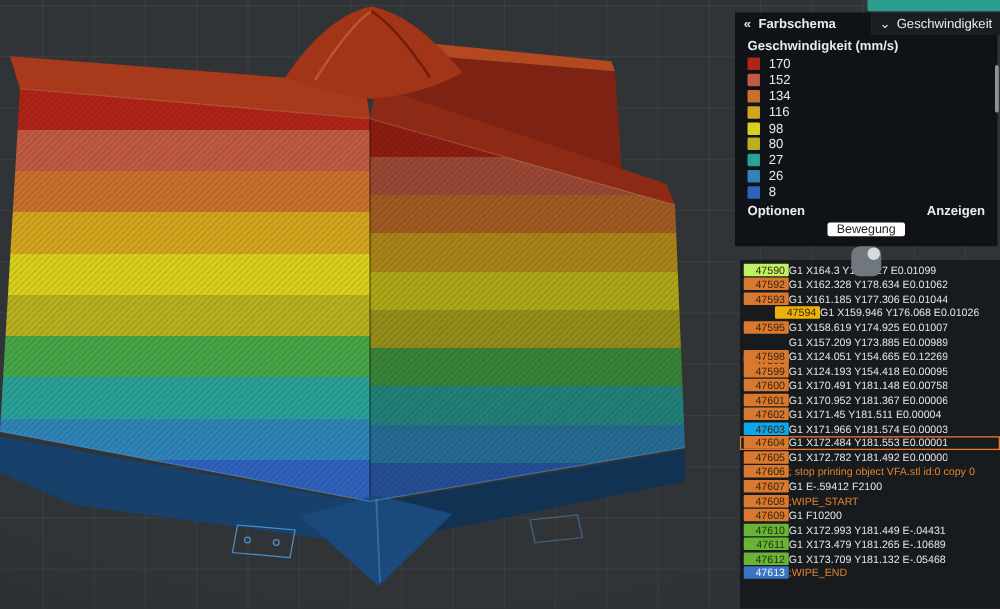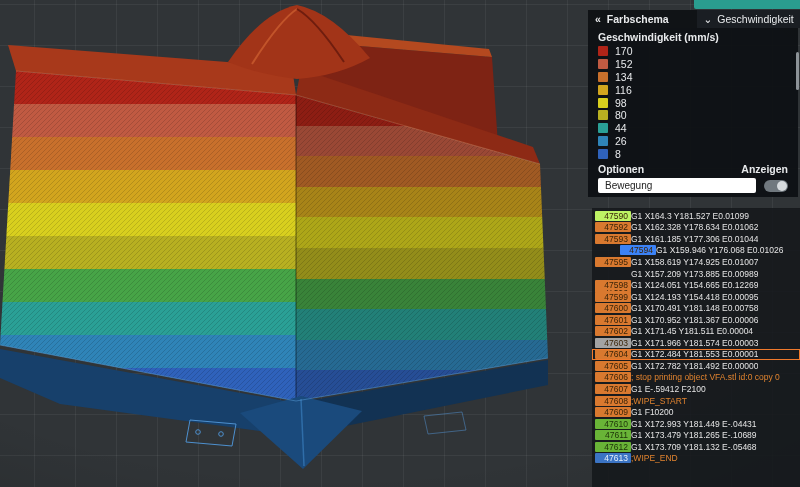--- a/index.html
+++ b/index.html
@@ -33,21 +33,21 @@
     font-size:10.5px;color:#e8eaec;
   }
   .legend-header{display:flex;height:18px;line-height:18px;}
   .lh-left{flex:0 0 45%;background:#101316;padding:0 7px;display:flex;align-items:center;gap:6px;font-weight:bold;}
   .lh-right{flex:1;background:#1a1e23;padding:0 7px;display:flex;align-items:center;gap:5px;}
   .legend-body{background:rgba(14,17,20,.95);padding:3px 10px 4px;}
   .legend-title{font-weight:bold;height:12px;line-height:12px;margin-bottom:2px;}
   .legend-item{display:flex;align-items:center;gap:7px;height:12.8px;}
   .swatch{width:10px;height:10px;border-radius:1px;flex:0 0 10px;}
   .options-row{display:flex;justify-content:space-between;margin-top:3px;height:12px;line-height:12px;font-weight:bold;}
-  .bewegung-row{display:flex;align-items:center;gap:8px;margin-top:3px;height:15px;}
+  .bewegung-row{display:flex;align-items:center;gap:8px;margin-top:3px;height:15px;flex-direction:column;}
   .bewegung-select{flex:1;background:#ffffff;color:#222;height:15px;display:flex;align-items:center;padding:0 7px;border-radius:2px;font-size:10px;}
   .toggle{width:24px;height:12px;background:#70787e;border-radius:7px;position:relative;flex:0 0 24px;}
   .toggle::after{content:"";position:absolute;right:1px;top:1px;width:10px;height:10px;background:#d6dadd;border-radius:5px;}
   .scrollbar{position:absolute;right:1px;top:52px;width:3px;height:38px;background:#8d9398;border-radius:2px;z-index:7;}
 
   
   .gcode{
     position:absolute;right:0;top:208px;bottom:0;width:208px;z-index:5;
     background:rgba(21,24,27,.88);
     font-family:"Liberation Sans",sans-serif;font-size:8.5px;
@@ -182,21 +182,21 @@
         <div class="legend-item">
           <span class="swatch" style="background: rgb(216, 207, 30);"></span>
           <span>98</span>
         </div>
         <div class="legend-item">
           <span class="swatch" style="background: rgb(184, 176, 33);"></span>
           <span>80</span>
         </div>
         <div class="legend-item">
           <span class="swatch" style="background: rgb(42, 160, 150);"></span>
-          <span>44</span>
+          <span>27</span>
         </div>
         <div class="legend-item">
           <span class="swatch" style="background: rgb(47, 132, 184);"></span>
           <span>26</span>
         </div>
         <div class="legend-item">
           <span class="swatch" style="background: rgb(47, 98, 187);"></span>
           <span>8</span>
         </div>
       </div>
@@ -222,21 +222,21 @@
     </div>
     <div class="gline">
       <span class="gnum" style="background: rgb(217, 121, 47); color: rgb(58, 36, 8);">47592</span>
       <span class="gtext">G1 X162.328 Y178.634 E0.01062</span>
     </div>
     <div class="gline">
       <span class="gnum" style="background: rgb(217, 121, 47); color: rgb(58, 36, 8);">47593</span>
       <span class="gtext">G1 X161.185 Y177.306 E0.01044</span>
     </div>
     <div class="gline">
-      <span class="gnum" style="background: #3b82f6; color: rgb(58, 36, 8); margin-left: 28px;">47594</span>
+      <span class="gnum" style="background: #eab308; color: rgb(58, 36, 8); margin-left: 28px;">47594</span>
       <span class="gtext">G1 X159.946 Y176.068 E0.01026</span>
     </div>
     <div class="gline">
       <span class="gnum" style="background: rgb(217, 121, 47); color: rgb(58, 36, 8);">47595</span>
       <span class="gtext">G1 X158.619 Y174.925 E0.01007</span>
     </div>
     <div class="gline">
       <span class="gnum" style="background: rgb(217, 121, 47); color: rgb(58, 36, 8); margin-top: 28px;">47596</span>
       <span class="gtext">G1 X157.209 Y173.885 E0.00989</span>
     </div>
@@ -254,21 +254,21 @@
     </div>
     <div class="gline">
       <span class="gnum" style="background: rgb(217, 121, 47); color: rgb(58, 36, 8);">47601</span>
       <span class="gtext">G1 X170.952 Y181.367 E0.00006</span>
     </div>
     <div class="gline">
       <span class="gnum" style="background: rgb(217, 121, 47); color: rgb(58, 36, 8);">47602</span>
       <span class="gtext">G1 X171.45 Y181.511 E0.00004</span>
     </div>
     <div class="gline">
-      <span class="gnum" style="background: #a3a3a3; color: rgb(58, 36, 8);">47603</span>
+      <span class="gnum" style="background: #0ea5e9; color: rgb(58, 36, 8);">47603</span>
       <span class="gtext">G1 X171.966 Y181.574 E0.00003</span>
     </div>
     <div class="gline selected">
       <span class="gnum" style="background: rgb(217, 121, 47); color: rgb(58, 36, 8);">47604</span>
       <span class="gtext">G1 X172.484 Y181.553 E0.00001</span>
     </div>
     <div class="gline">
       <span class="gnum" style="background: rgb(217, 121, 47); color: rgb(58, 36, 8);">47605</span>
       <span class="gtext">G1 X172.782 Y181.492 E0.00000</span>
     </div>

